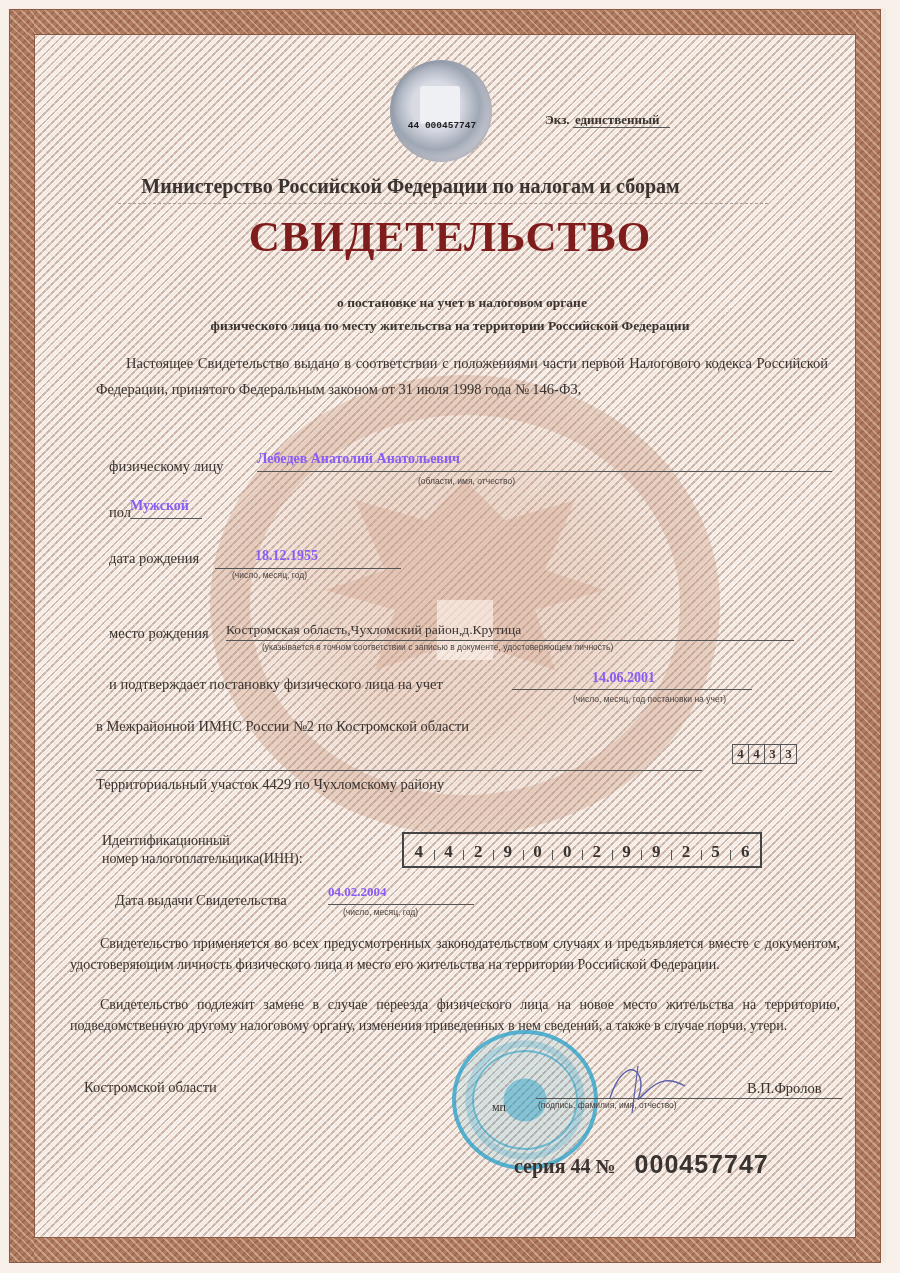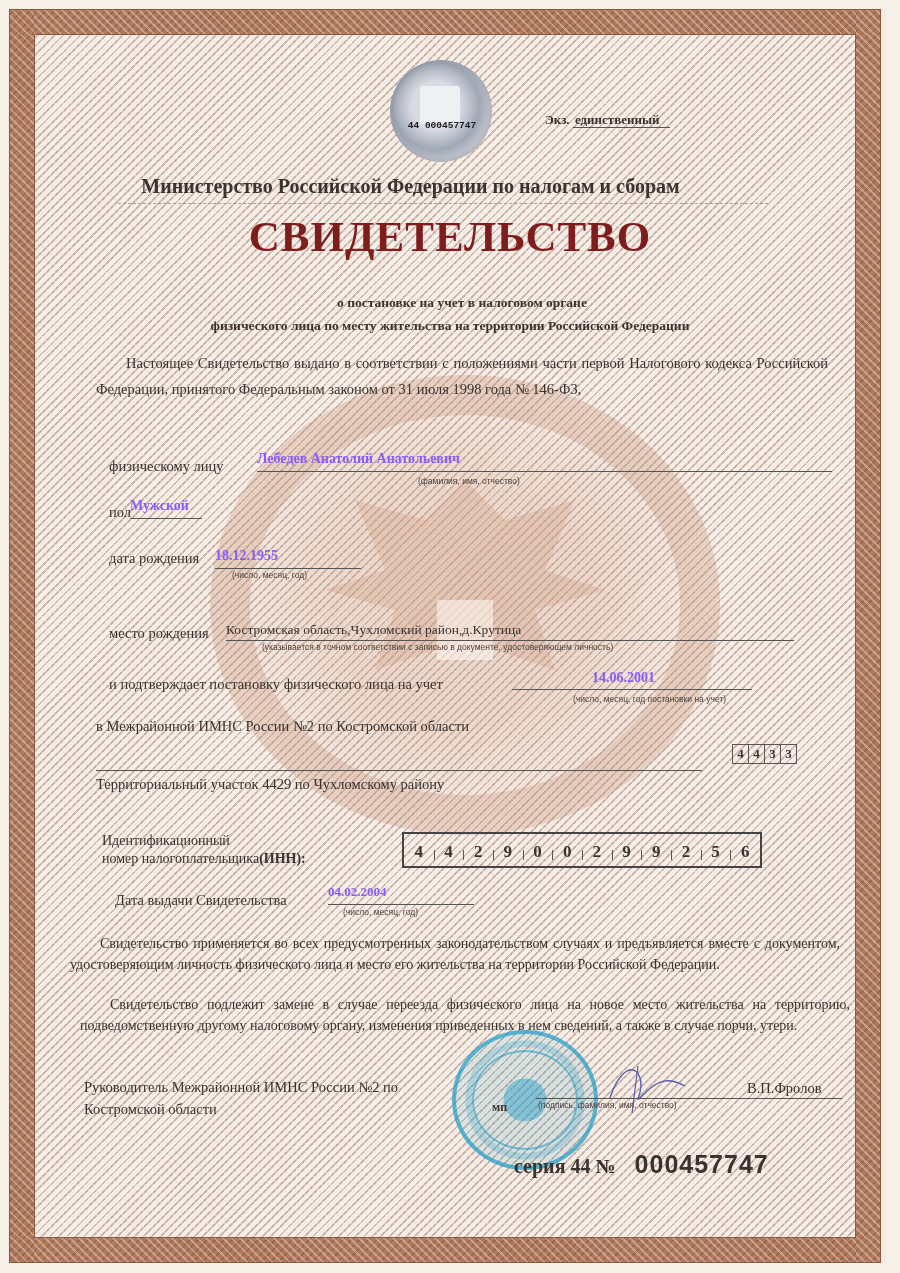--- a/index.html
+++ b/index.html
@@ -84,53 +84,53 @@
   .hint { font-size: 8.5px; color: #4a4240; font-family: "Liberation Sans", sans-serif; }
 
   .row-name-label { left: 96px; top: 458px; }
   .row-name-val { left: 257px; top: 451px; width: 575px; height: 20px; }
   .row-name-hint { left: 418px; top: 476px; }
 
   .row-sex-label { left: 96px; top: 504px; }
   .row-sex-val { left: 130px; top: 498px; width: 72px; height: 20px; }
 
   .row-dob-label { left: 96px; top: 550px; }
-  .row-dob-val { left: 215px; top: 548px; width: 146px; height: 20px; }
+  .row-dob-val { left: 215px; top: 548px; width: 146px; height: 20px; padding-left: 40px; }
   .row-dob-hint { left: 232px; top: 570px; }
 
   .row-pob-label { left: 96px; top: 625px; }
   .row-pob-val { left: 226px; top: 622px; width: 568px; height: 18px; }
   .row-pob-hint { left: 262px; top: 642px; }
 
   .row-reg-label { left: 96px; top: 676px; }
   .row-reg-val { left: 512px; top: 670px; width: 240px; height: 20px; }
   .row-reg-hint { left: 573px; top: 694px; }
 
   .row-office { left: 96px; top: 718px; font-size: 14.5px; }
   .code-box { left: 732px; top: 744px; display: flex; border: 1px solid #555; }
   .code-box span { width: 15px; height: 18px; border-right: 1px solid #555; text-align: center; font-weight: bold; font-size: 13px; line-height: 18px; }
   .code-box span:last-child { border-right: none; }
   .office-line { left: 96px; top: 770px; width: 606px; border-top: 1px solid #555; }
   .row-terr { left: 96px; top: 776px; font-size: 14.5px; }
 
   .inn-label { left: 102px; top: 832px; font-size: 14px; line-height: 18px; }
-  .inn-label b { font-weight: bold; }
+  .inn-label b { font-weight: normal; }
   .inn-box { left: 402px; top: 832px; width: 360px; height: 36px; border: 2px solid #444; display: flex; box-sizing: border-box; }
   .inn-box span { flex: 1; text-align: center; font-weight: bold; font-size: 17px; line-height: 36px; position: relative; }
   .inn-box span + span::before { content: ""; position: absolute; left: 0; bottom: 6px; height: 10px; border-left: 1px solid #555; }
 
   .row-issue-label { left: 102px; top: 892px; }
   .row-issue-val { left: 328px; top: 884px; width: 146px; height: 20px; }
   .row-issue-hint { left: 343px; top: 907px; }
 
   .p-usage { top: 933px; }
-  .p-replace { top: 994px; margin-left: 10px; }
+  .p-replace { top: 994px; }
 
   .head-title { left: 84px; top: 1076px; font-size: 14.5px; line-height: 22px; }
-  .mp { left: 492px; top: 1100px; font-size: 12px; font-weight: bold; }
+  .mp { left: 492px; top: 1100px; font-size: 12px; font-weight: normal; }
   .sign-line { left: 536px; top: 1098px; width: 306px; border-top: 1px solid #555; }
   .sign-hint { left: 538px; top: 1100px; }
   .signer { left: 747px; top: 1080px; font-size: 14.5px; }
   .signature { left: 600px; top: 1058px; width: 90px; height: 60px; }
 
   .stamp {
     left: 452px; top: 1030px; width: 146px; height: 140px; border-radius: 50%;
     border: 4px solid rgba(40,160,200,0.75);
     background: radial-gradient(circle, rgba(40,160,200,0.55) 0 22%, rgba(40,160,200,0.15) 23% 55%, rgba(40,160,200,0.35) 56% 62%, rgba(40,160,200,0.12) 63%);
     box-sizing: border-box;
@@ -175,21 +175,21 @@
 <div class="el title">СВИДЕТЕЛЬСТВО</div>
 <div class="el subtitle1">о постановке на учет в налоговом органе</div>
 <div class="el subtitle2">физического лица по месту жительства на территории Российской Федерации</div>
 
 <div class="el para p-intro">
   <p>Настоящее Свидетельство выдано в соответствии с положениями части первой Налогового кодекса Российской Федерации, принятого Федеральным законом от 31 июля 1998 года № 146-ФЗ,</p>
 </div>
 
 <div class="el label row-name-label">физическому лицу</div>
 <div class="el value uline row-name-val">Лебедев Анатолий Анатольевич</div>
-<div class="el hint row-name-hint">(фамилия, имя, отчество)</div>
+<div class="el hint row-name-hint">(области, имя, отчество)</div>
 
 <div class="el label row-sex-label">пол</div>
 <div class="el value uline row-sex-val">Мужской</div>
 
 <div class="el label row-dob-label">дата рождения</div>
 <div class="el value uline row-dob-val">18.12.1955</div>
 <div class="el hint row-dob-hint">(число, месяц, год)</div>
 
 <div class="el label row-pob-label">место рождения</div>
 <div class="el uline row-pob-val" style="font-size:13.5px;">Костромская область,Чухломский район,д.Крутица</div>
@@ -241,21 +241,20 @@
 
 <div class="el stamp">
   <div class="stamp-inner"></div>
 </div>
 <svg class="el signature" viewBox="0 0 90 60">
   <path d="M10 40 C20 10, 35 5, 40 20 S30 50, 45 35 S70 20, 85 28" fill="none" stroke="#5a5fa8" stroke-width="1.4"></path>
   <path d="M38 8 L32 55" fill="none" stroke="#5a5fa8" stroke-width="1.2"></path>
 </svg>
 
 <div class="el head-title">
-  <div>Руководитель Межрайонной ИМНС России №2 по</div>
   <div>Костромской области</div>
 </div>
 <div class="el mp">мп</div>
 <div class="el sign-line"></div>
 <div class="el hint sign-hint">(подпись, фамилия, имя, отчество)</div>
 <div class="el signer">В.П.Фролов</div>
 
 <div class="el series">
   <span>серия</span>
   <span>44</span>

